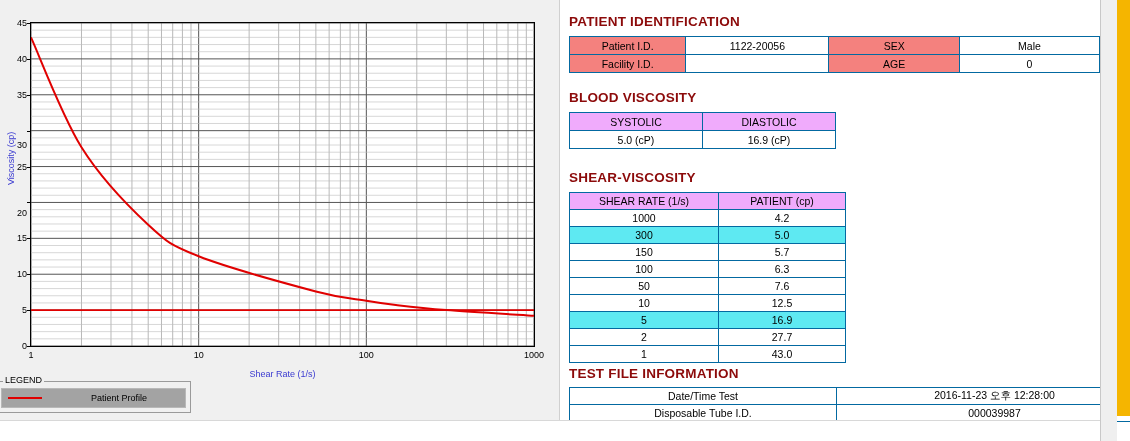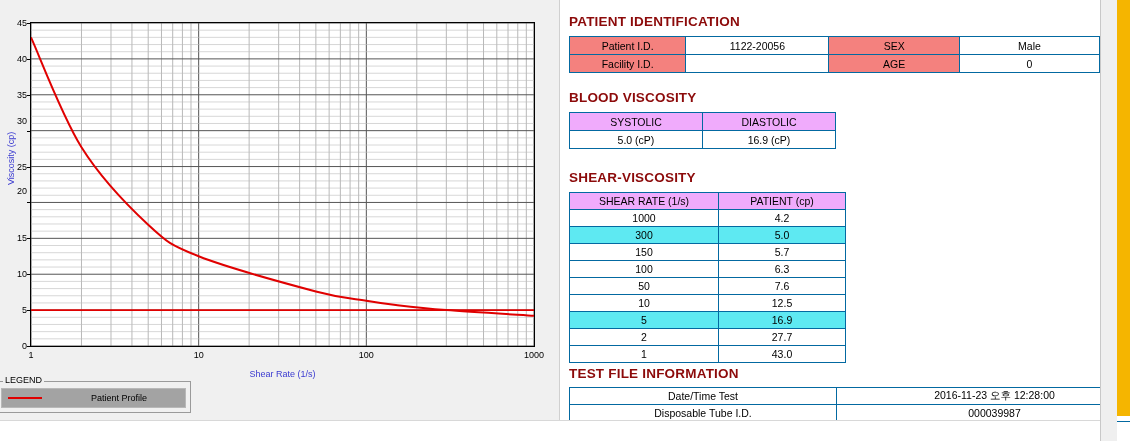--- a/index.html
+++ b/index.html
@@ -306,25 +306,25 @@
         </svg>
       <div id="ytick-container">
           <div class="ytick" style="top: 323px;">0</div>
           <div class="ytick-mark" style="top: 323px;"></div>
           <div class="ytick" style="top: 287.111px;">5</div>
           <div class="ytick-mark" style="top: 287.111px;"></div>
           <div class="ytick" style="top: 251.222px;">10</div>
           <div class="ytick-mark" style="top: 251.222px;"></div>
           <div class="ytick" style="top: 215.333px; text-align: right;">15</div>
           <div class="ytick-mark" style="top: 215.333px;"></div>
-          <div class="ytick" style="top: 168px;">20</div>
+          <div class="ytick" style="top: 190px;">20</div>
           <div class="ytick-mark" style="top: 179.444px;"></div>
           <div class="ytick" style="top: 143.556px;">25</div>
           <div class="ytick-mark" style="top: 143.556px;"></div>
-          <div class="ytick" style="top: 98px; text-align: right;">30</div>
+          <div class="ytick" style="top: 122px; text-align: right;">30</div>
           <div class="ytick-mark" style="top: 107.667px;"></div>
           <div class="ytick" style="top: 71.7778px;">35</div>
           <div class="ytick-mark" style="top: 71.7778px;"></div>
           <div class="ytick" style="top: 35.8889px;">40</div>
           <div class="ytick-mark" style="top: 35.8889px;"></div>
           <div class="ytick" style="top: 0px;">45</div>
           <div class="ytick-mark" style="top: 0px;"></div>
         </div>
       <div id="xtick-container">
           <div class="xtick" style="left: 0px;">1</div>

